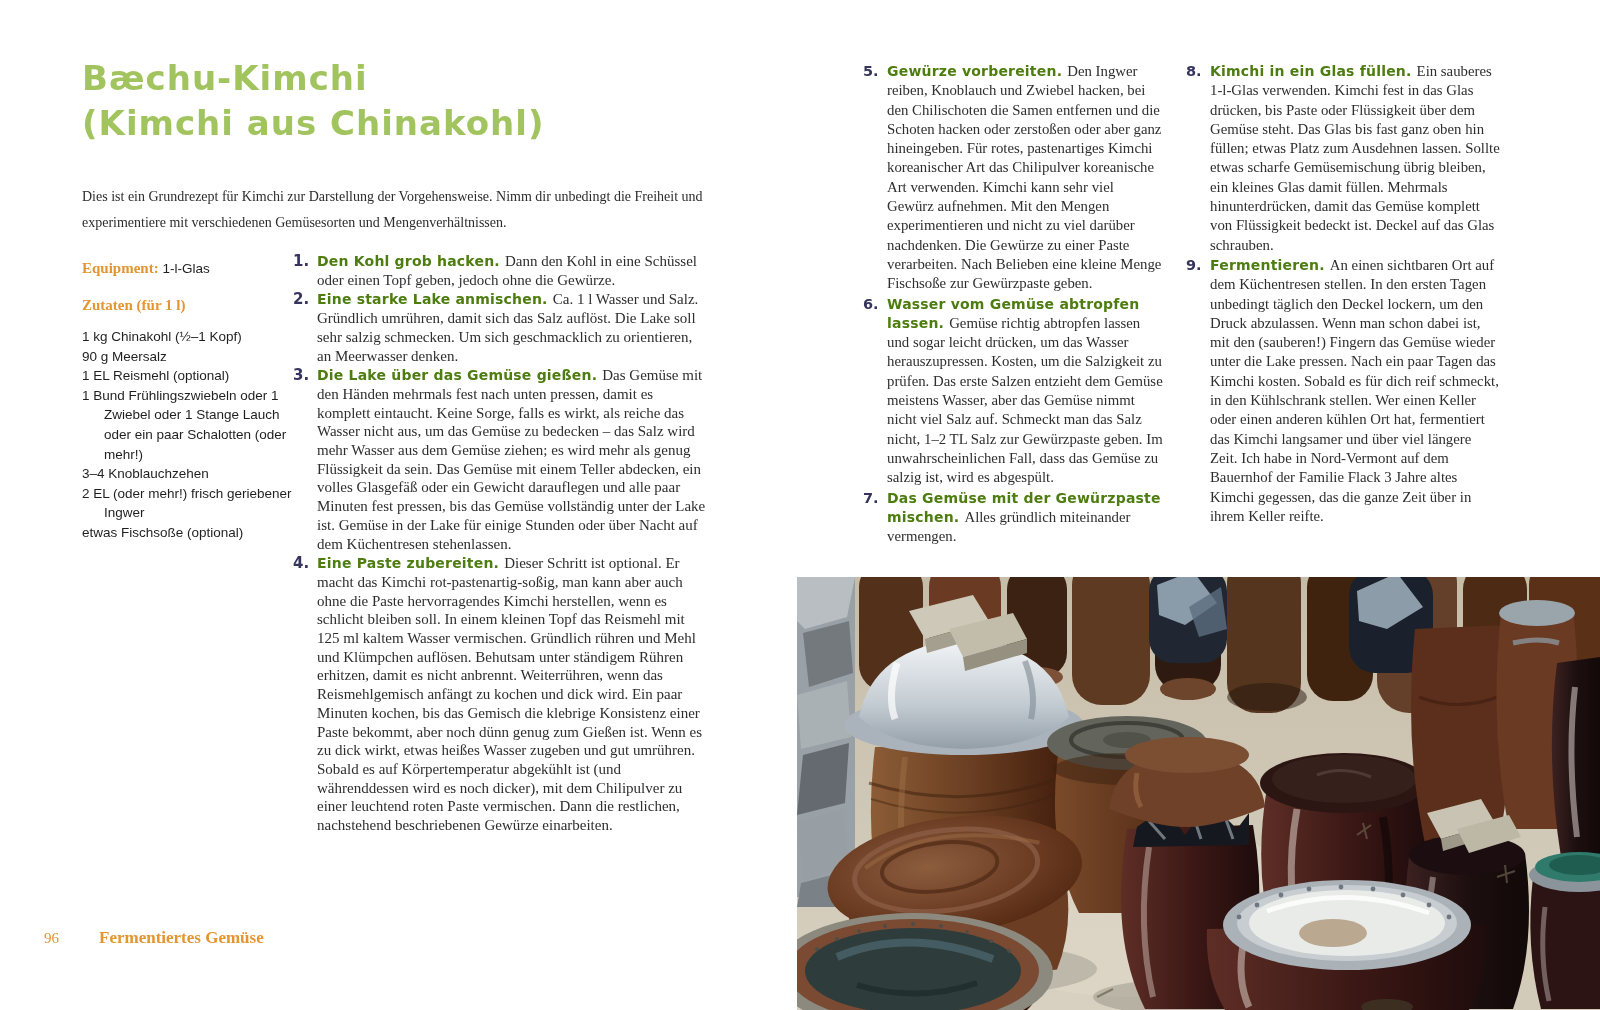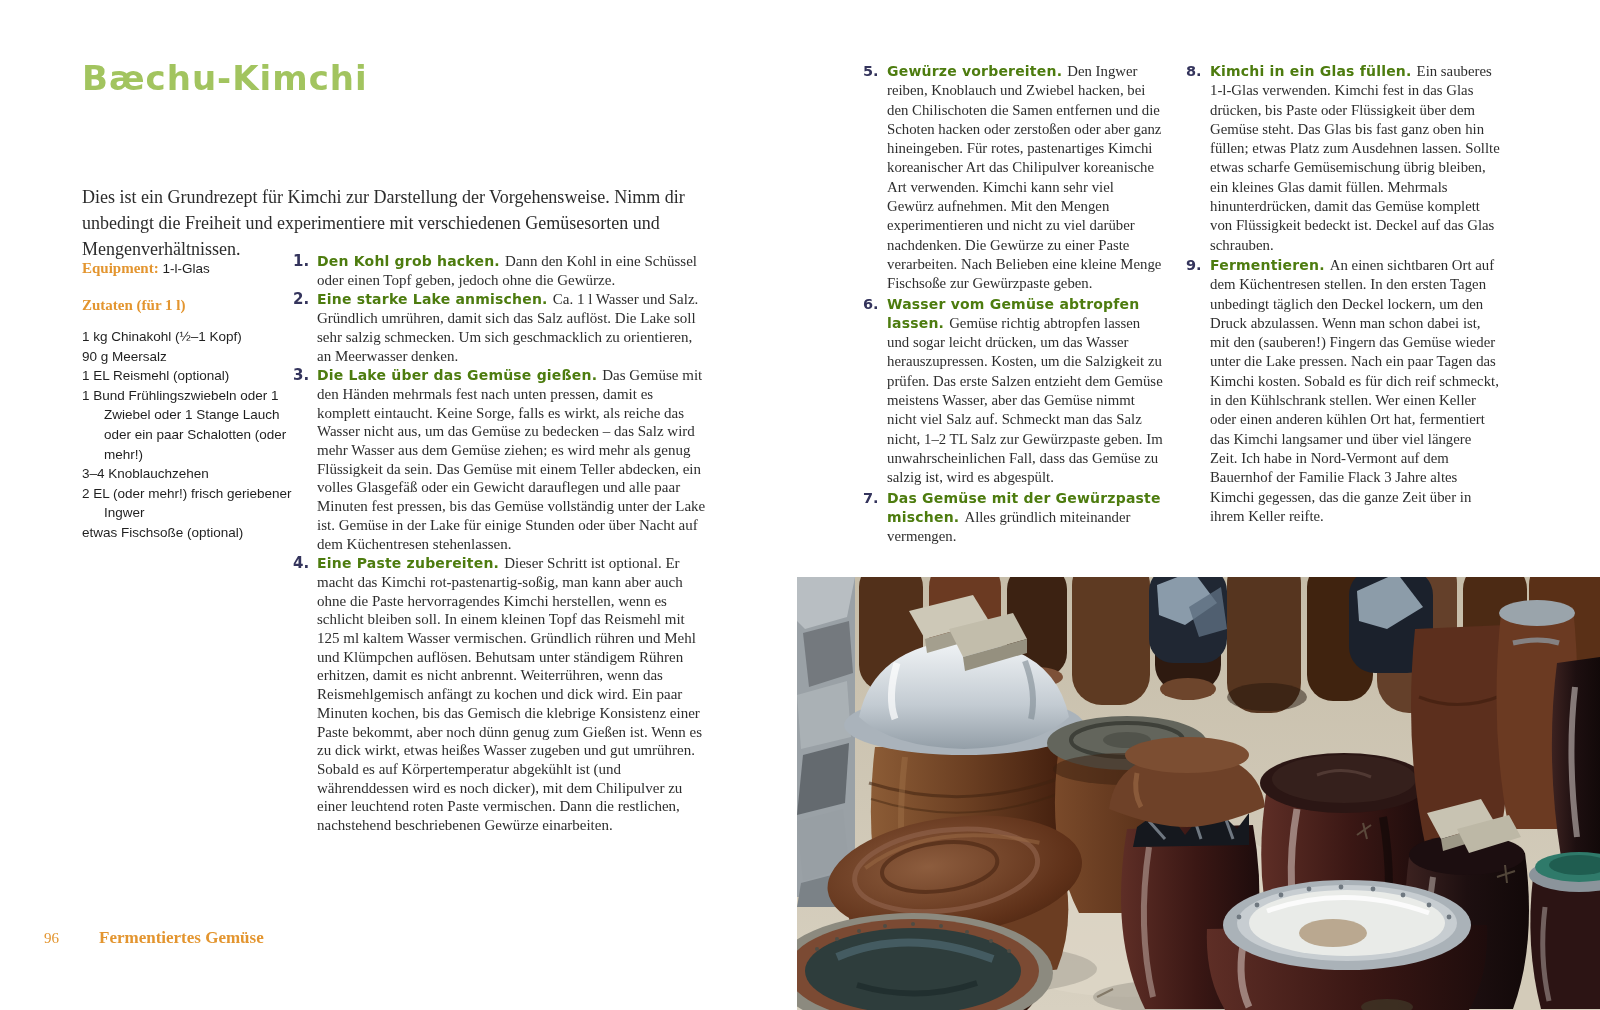--- a/index.html
+++ b/index.html
@@ -9,21 +9,21 @@
     font-family:"Liberation Serif", serif; color:#2e2e2e; overflow:hidden;
   }
   
   .title {
     position:absolute; left:82px; top:56px;
     font-family:"DejaVu Sans", sans-serif; font-weight:bold;
     font-size:34px; line-height:45px; letter-spacing:1px; color:#a2c45f;
   }
   .intro {
     position:absolute; left:82px; top:184px; width:628px;
-    font-size:18px; line-height:26px; color:#2c2c2c;
+    font-size:14px; line-height:26px; color:#2c2c2c;
   }
   .sidebar {
     position:absolute; left:82px; top:258px; width:210px;
     font-family:"Liberation Sans", sans-serif; font-size:13.5px; line-height:20px; color:#1f1f1f;
   }
   .slabel {
     font-family:"Liberation Serif", serif; font-weight:bold;
     font-size:15px; color:#e3952f;
   }
   .side-block { padding-left:22px; text-indent:-22px; margin-bottom:16px; }
@@ -58,20 +58,21 @@
   .folio .pnum { font-size:15px; margin-right:36px; }
   .folio .psec { font-weight:bold; font-size:17px; }
 </style>
 </head>
 <body>
 
 <div class="spread">
 
   <h1 class="title">
     <span style="display:block">Bæchu-Kimchi</span>
+    <span style="display:block">(Kimchi aus Chinakohl)</span>
   </h1>
 
   <p class="intro">Dies ist ein Grundrezept für Kimchi zur Darstellung der Vorgehensweise. Nimm dir unbedingt die Freiheit und experimentiere mit verschiedenen Gemüsesorten und Mengenverhältnissen.</p>
 
   <aside class="sidebar">
     <div class="side-block">
       <span class="slabel">Equipment:</span>
       <span>1-l-Glas</span>
     </div>
     <div class="slabel zutaten-header">Zutaten (für 1 l)</div>

